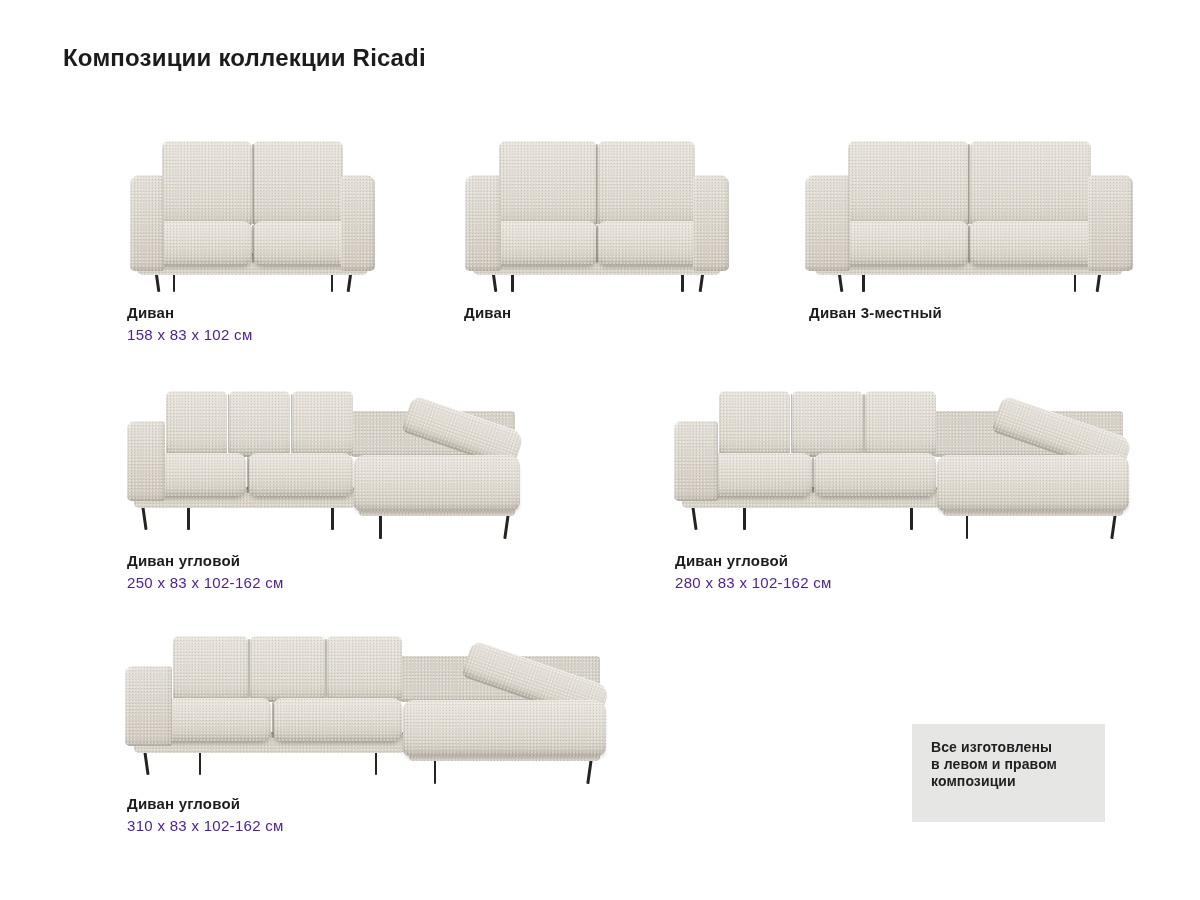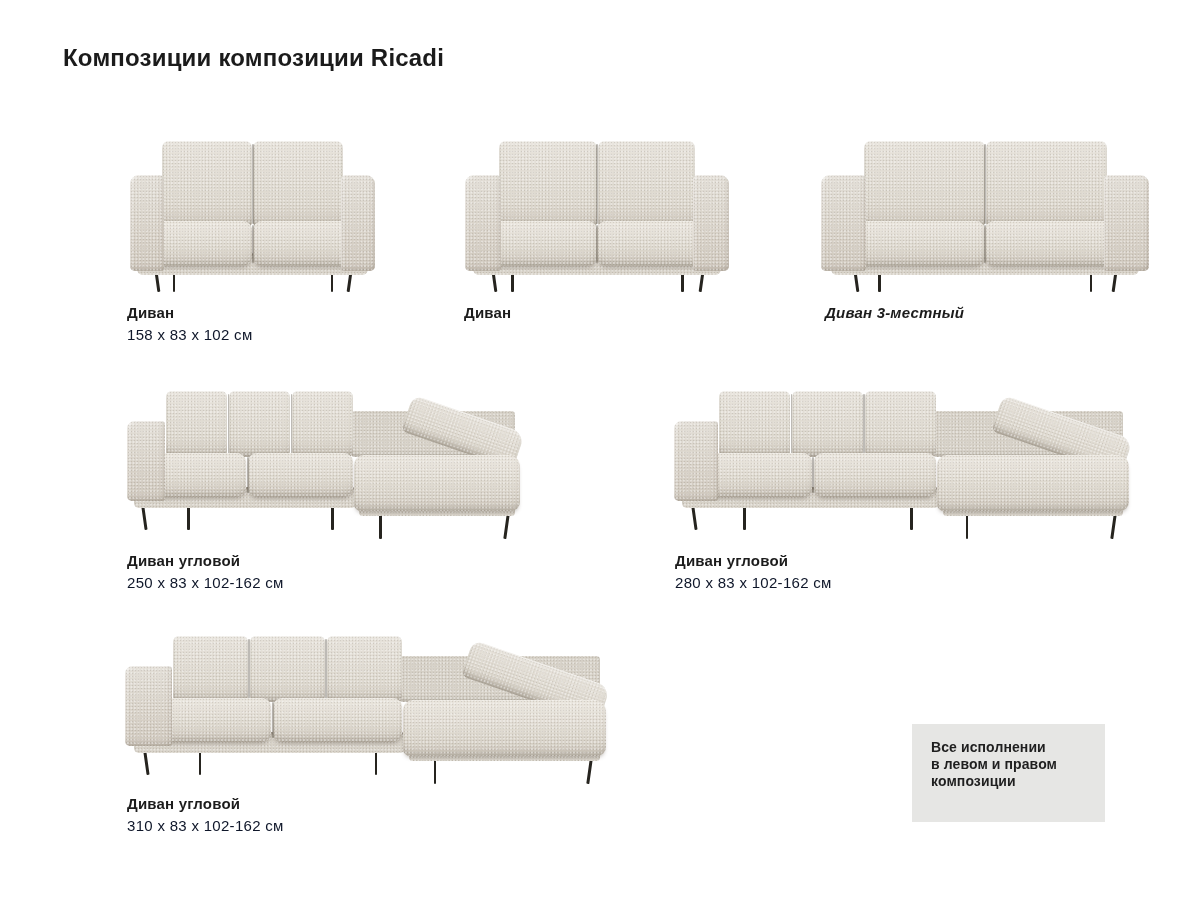--- a/index.html
+++ b/index.html
@@ -16,21 +16,21 @@
     position:absolute; left:63px; top:44px;
     font-size:24px; font-weight:600; letter-spacing:.2px; color:#1b1b1b;
   }
   .product { position:absolute;margin-left:27px; }
   .label { }
   .label .name {
     font-size:15px; font-weight:600; letter-spacing:.2px; color:#1c1c1c;
     line-height:22px;
   }
   .label .dims {
-    font-size:15px; font-weight:400; letter-spacing:.3px; color:#0f172a;
+    font-size:15px; font-weight:400; letter-spacing:.3px; color:#4c1d95;
     line-height:22px;
   }
 
   
   .sofa { position:relative; }
   .part { position:absolute; }
   .part::after {
     content:""; position:absolute; inset:0; border-radius:inherit;
     background-image:
       radial-gradient(rgba(118,108,93,.20) .7px, transparent 1.05px),
@@ -68,21 +68,21 @@
     position:absolute; left:912px; top:724px; width:193px; height:98px;
     background:#e6e6e4; padding:15px 14px 0 19px;
   }
   .note .line {
     font-size:14px; line-height:17px; font-weight:600; letter-spacing:.1px; color:#1f1f1f;
   }
 </style>
 </head>
 <body>
 
-<h1 class="page-title">Композиции композиции Ricadi</h1>
+<h1 class="page-title">Композиции коллекции Ricadi</h1>
 
 <figure class="product" style="left:100px;top:141px;">
   <div class="sofa" style="width:245px;height:152px;margin-left:3px;">
       <div class="part cushion-back" style="left:13%;top:0;width:36.9%;height:86px;border-radius:7px 7px 5px 5px;z-index:1"></div>
       <div class="part cushion-back" style="left:50.4%;top:0;width:36.7%;height:86px;border-radius:7px 7px 5px 5px;z-index:1"></div>
       <div class="gap" style="left:calc(50% - 1px);top:3px;width:2px;height:80px;z-index:2;position:absolute"></div>
       <div class="part base" style="left:3%;top:112px;width:94%;height:22px;border-radius:3px 3px 6px 6px;z-index:2"></div>
       <div class="part cushion-seat" style="left:7.3%;top:80px;width:42.6%;height:45px;border-radius:9px;z-index:3"></div>
       <div class="part cushion-seat" style="left:50.1%;top:80px;width:42.6%;height:45px;border-radius:9px;z-index:3"></div>
       <div class="gap" style="left:calc(50% - 1px);top:84px;width:2px;height:38px;z-index:4;position:absolute"></div>
@@ -113,21 +113,21 @@
       <div class="leg" style="left:10.5%;top:131px;height:20px;transform:rotate(-8deg)"></div>
       <div class="leg" style="left:17.5%;top:131px;height:20px"></div>
       <div class="leg" style="left:82%;top:131px;height:20px"></div>
       <div class="leg" style="left:89%;top:131px;height:20px;transform:rotate(8deg)"></div>
     </div>
   <figcaption class="label" style="margin-top:9px;">
     <div class="name">Диван</div>
   </figcaption>
 </figure>
 
-<figure class="product" style="left:798px;top:141px;font-style:italic;">
+<figure class="product" style="left:782px;top:141px;">
   <div class="sofa" style="width:328px;height:152px;margin-left:-4px;">
       <div class="part cushion-back" style="left:13%;top:0;width:36.9%;height:86px;border-radius:7px 7px 5px 5px;z-index:1"></div>
       <div class="part cushion-back" style="left:50.4%;top:0;width:36.7%;height:86px;border-radius:7px 7px 5px 5px;z-index:1"></div>
       <div class="gap" style="left:calc(50% - 1px);top:3px;width:2px;height:80px;z-index:2;position:absolute"></div>
       <div class="part base" style="left:3%;top:112px;width:94%;height:22px;border-radius:3px 3px 6px 6px;z-index:2"></div>
       <div class="part cushion-seat" style="left:7.3%;top:80px;width:42.6%;height:45px;border-radius:9px;z-index:3"></div>
       <div class="part cushion-seat" style="left:50.1%;top:80px;width:42.6%;height:45px;border-radius:9px;z-index:3"></div>
       <div class="gap" style="left:calc(50% - 1px);top:84px;width:2px;height:38px;z-index:4;position:absolute"></div>
       <div class="part arm" style="left:0;top:34px;width:13.8%;height:96px;border-radius:9px 5px 3px 5px;z-index:5"></div>
       <div class="part arm" style="right:0;top:34px;width:13.8%;height:96px;border-radius:5px 9px 5px 3px;z-index:5"></div>
@@ -219,16 +219,16 @@
       <div class="leg" style="left:63%;top:129px;height:25px"></div>
       <div class="leg" style="left:94.5%;top:129px;height:25px;transform:rotate(8deg)"></div>
     </div>
   <figcaption class="label" style="margin-top:7px;">
     <div class="name">Диван угловой</div>
     <div class="dims">310 x 83 x 102-162 см</div>
   </figcaption>
 </figure>
 
 <aside class="note">
-  <div class="line">Все исполнении</div>
+  <div class="line">Все изготовлены</div>
   <div class="line">в левом и правом</div>
   <div class="line">композиции</div>
 </aside>
 
 </body></html>

